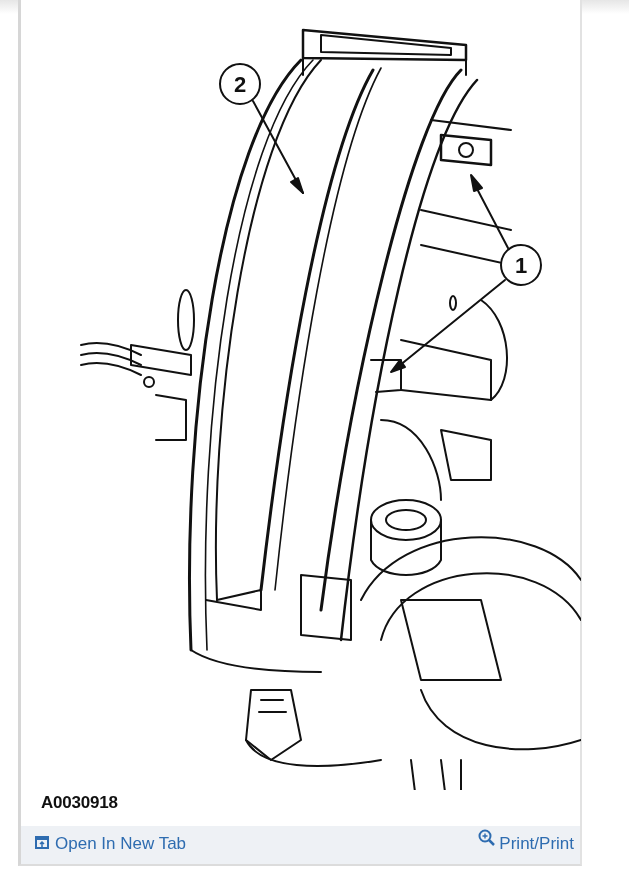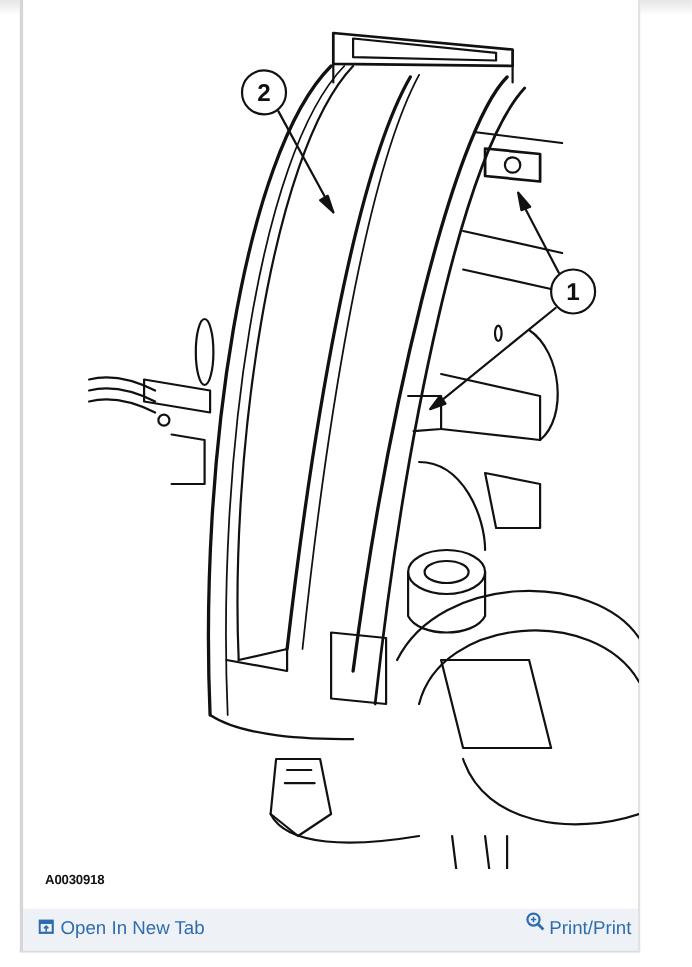--- a/index.html
+++ b/index.html
@@ -1,21 +1,21 @@
 <!DOCTYPE html>
 <html><head>
 <meta charset="utf-8">
 <style>
   html,body{margin:0;padding:0;background:#fff;}
   body{width:629px;height:879px;position:relative;overflow:hidden;font-family:"Liberation Sans",sans-serif;}
   .topshade{position:absolute;left:0;top:0;width:629px;height:14px;background:linear-gradient(#e6e6e6,#fff);}
   .card{position:absolute;left:18px;top:0;width:564px;height:866px;background:#fff;border-left:3px solid #d6d6d6;border-right:2px solid #e2e2e2;border-bottom:2px solid #dcdcdc;box-sizing:border-box;}
   .figure{position:absolute;left:0;top:0;width:560px;height:790px;}
   .figure svg{display:block;}
-  .figid{position:absolute;left:20px;top:793px;font-weight:bold;font-size:12px;color:#111;letter-spacing:-0.2px;}
+  .figid{position:absolute;left:20px;top:793px;font-weight:bold;font-size:17px;color:#111;letter-spacing:-0.2px;}
   .bar{position:absolute;left:0;bottom:0;width:100%;height:38px;background:#eef1f5;}
   .link{position:absolute;top:8px;font-size:17px;color:#2e6cb0;display:flex;align-items:center;cursor:pointer;}
   .link.open{left:14px;}
   .link.zoom{right:6px;}
   .ic{display:inline-block;margin-right:6px;}
 </style>
 </head>
 <body>
 
 <div class="topshade"></div>

